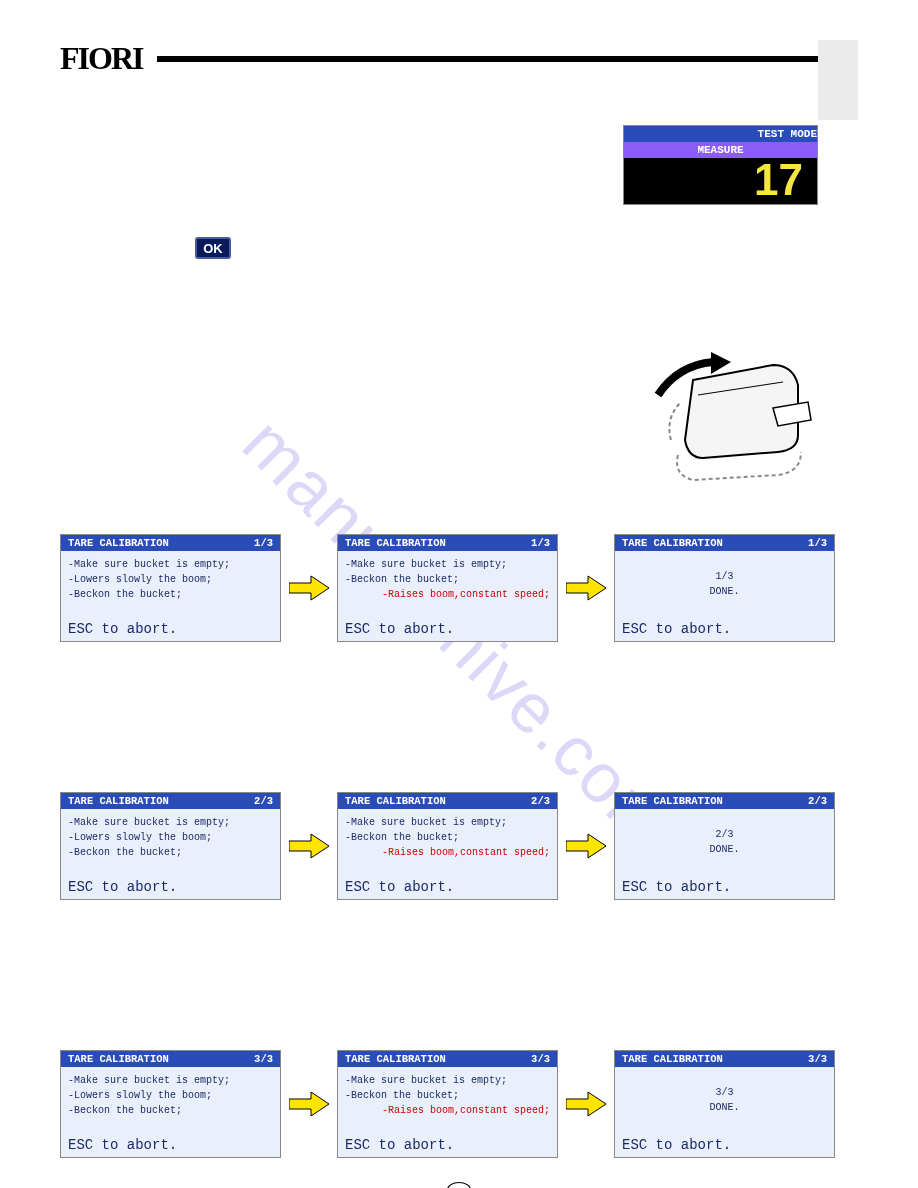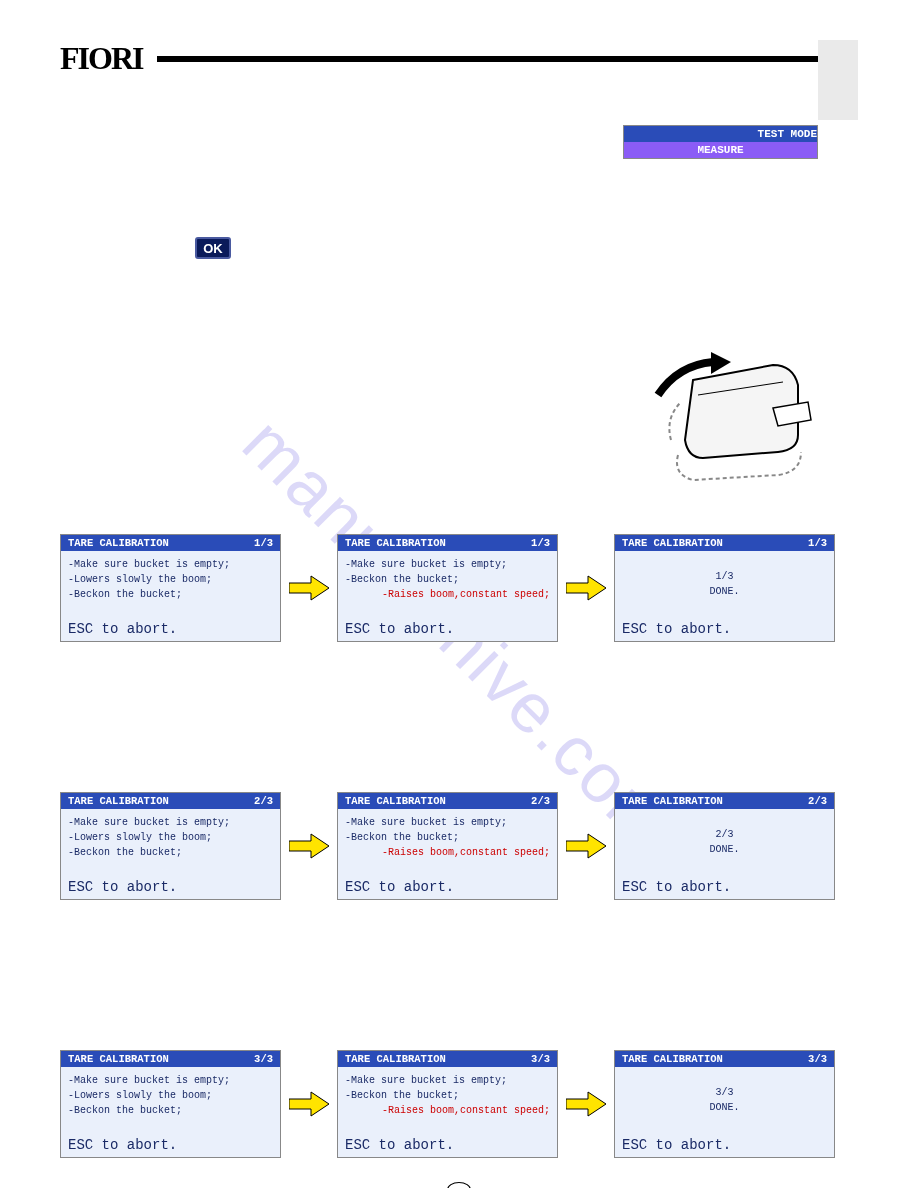--- a/index.html
+++ b/index.html
@@ -61,20 +61,21 @@
     <div class="logo">FIORI</div>
     <div class="logo-rule"></div>
   </div>
 
   
   <div class="test-mode-screen">
     <div class="tm-header">TEST MODE</div>
     <div class="tm-measure-row">
       <div class="tm-measure-label">MEASURE</div>
     </div>
+    <div class="tm-value-row">17</div>
   </div>
 
   
   <div class="ok-btn">OK</div>
 
   
   <div class="bucket-drawing">
     <svg viewBox="0 0 200 150">
       <path d="M 35 55 Q 55 25 90 22" stroke="#000" stroke-width="8" fill="none"></path>
       <polygon points="88,12 108,22 88,34" fill="#000"></polygon>

